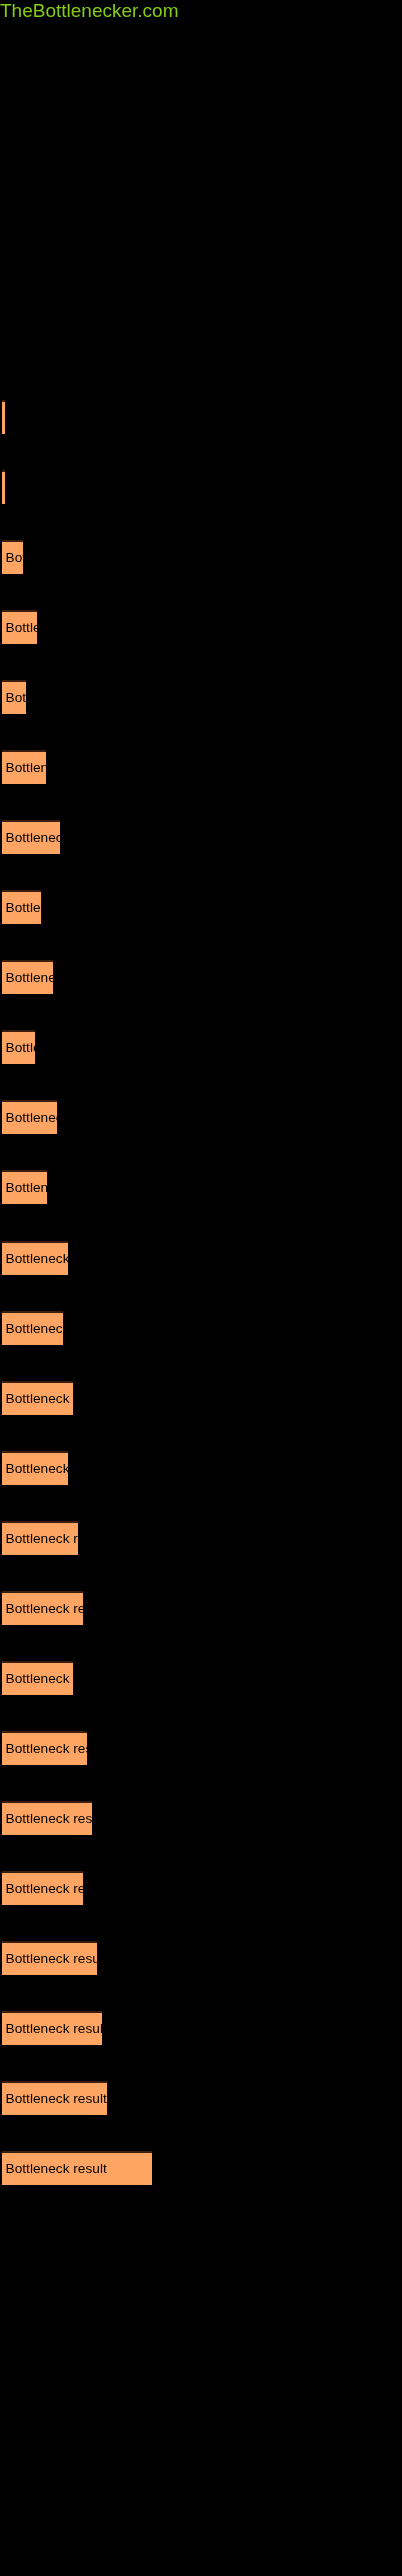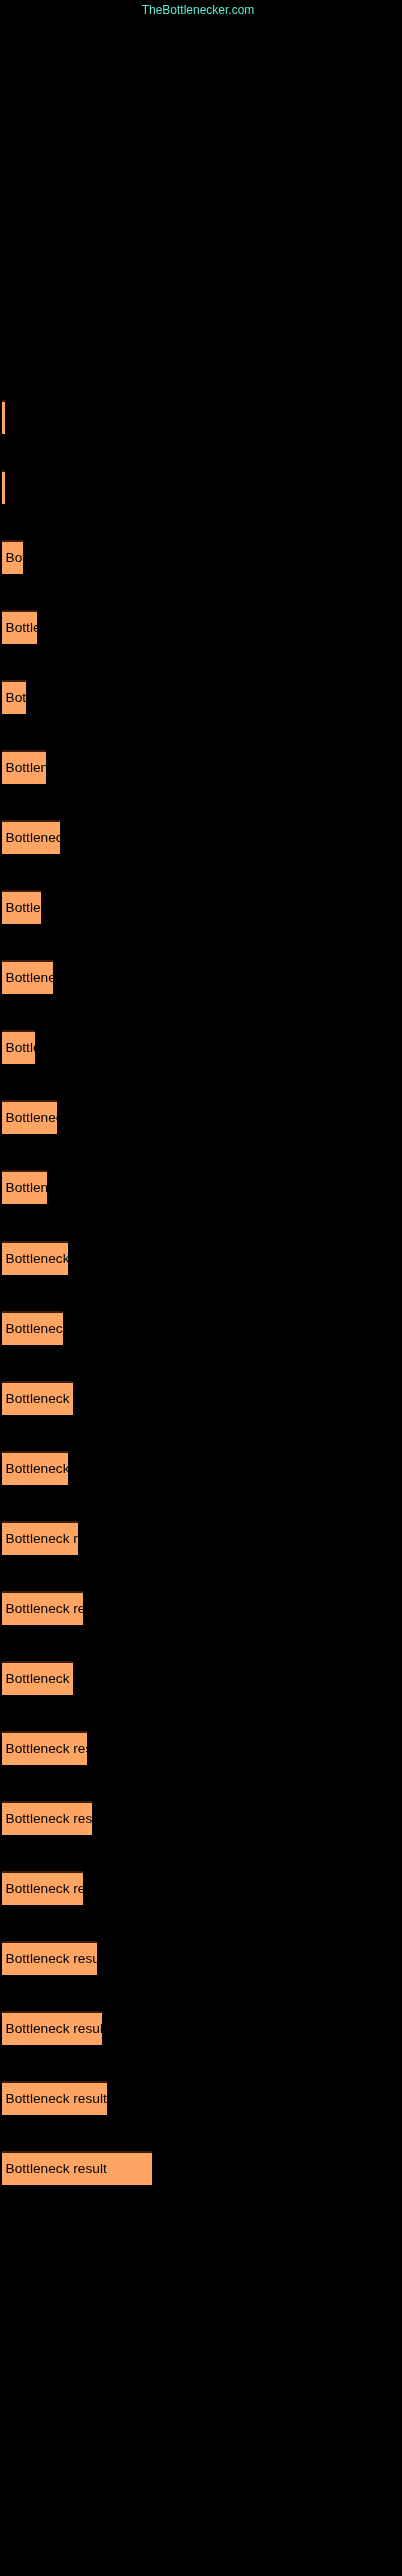--- a/index.html
+++ b/index.html
@@ -18,25 +18,25 @@
     position: relative;
     width: 403px;
     height: 2576px;
     background: #000000;
   }
   .watermark {
     position: absolute;
     top: 0px;
     left: 0px;
     width: 396px;
-    text-align: center;
+    text-align: left;
     font-family: "Liberation Sans", sans-serif;
-    font-size: 12px;
+    font-size: 19px;
     line-height: 21px;
-    color: #5eead4;
+    color: #84cc16;
     letter-spacing: 0px;
     white-space: nowrap;
     user-select: none;
   }
   .bars-layer {
     position: absolute;
     left: 0;
     top: 0;
     width: 403px;
     height: 2576px;

